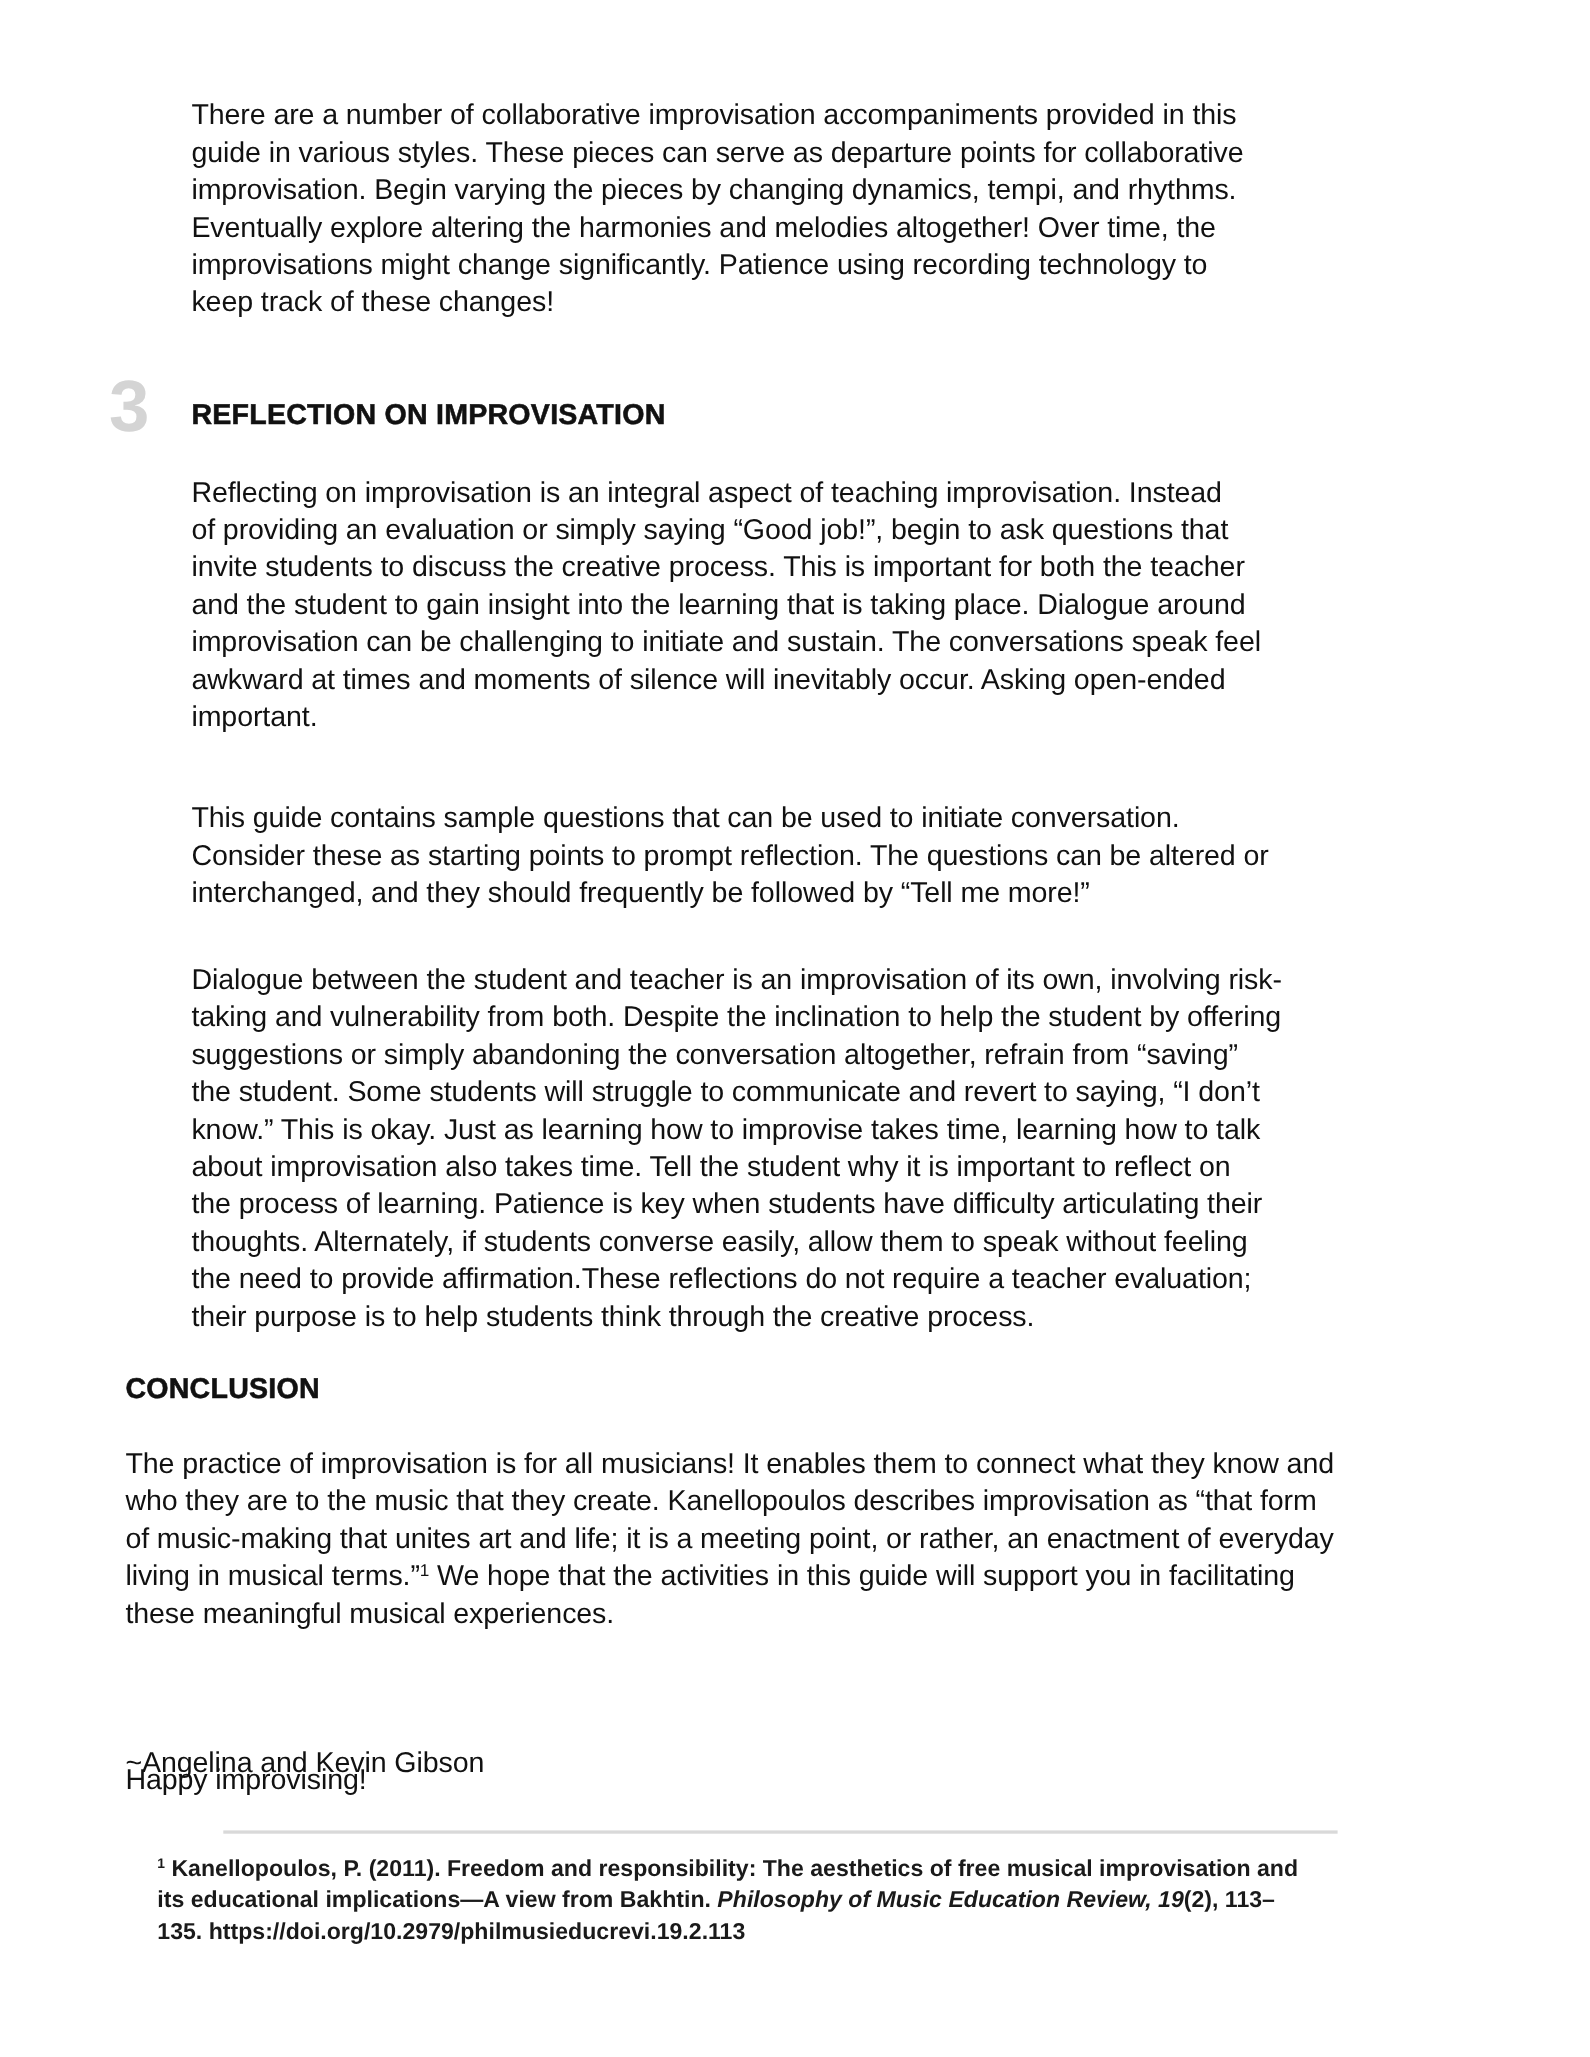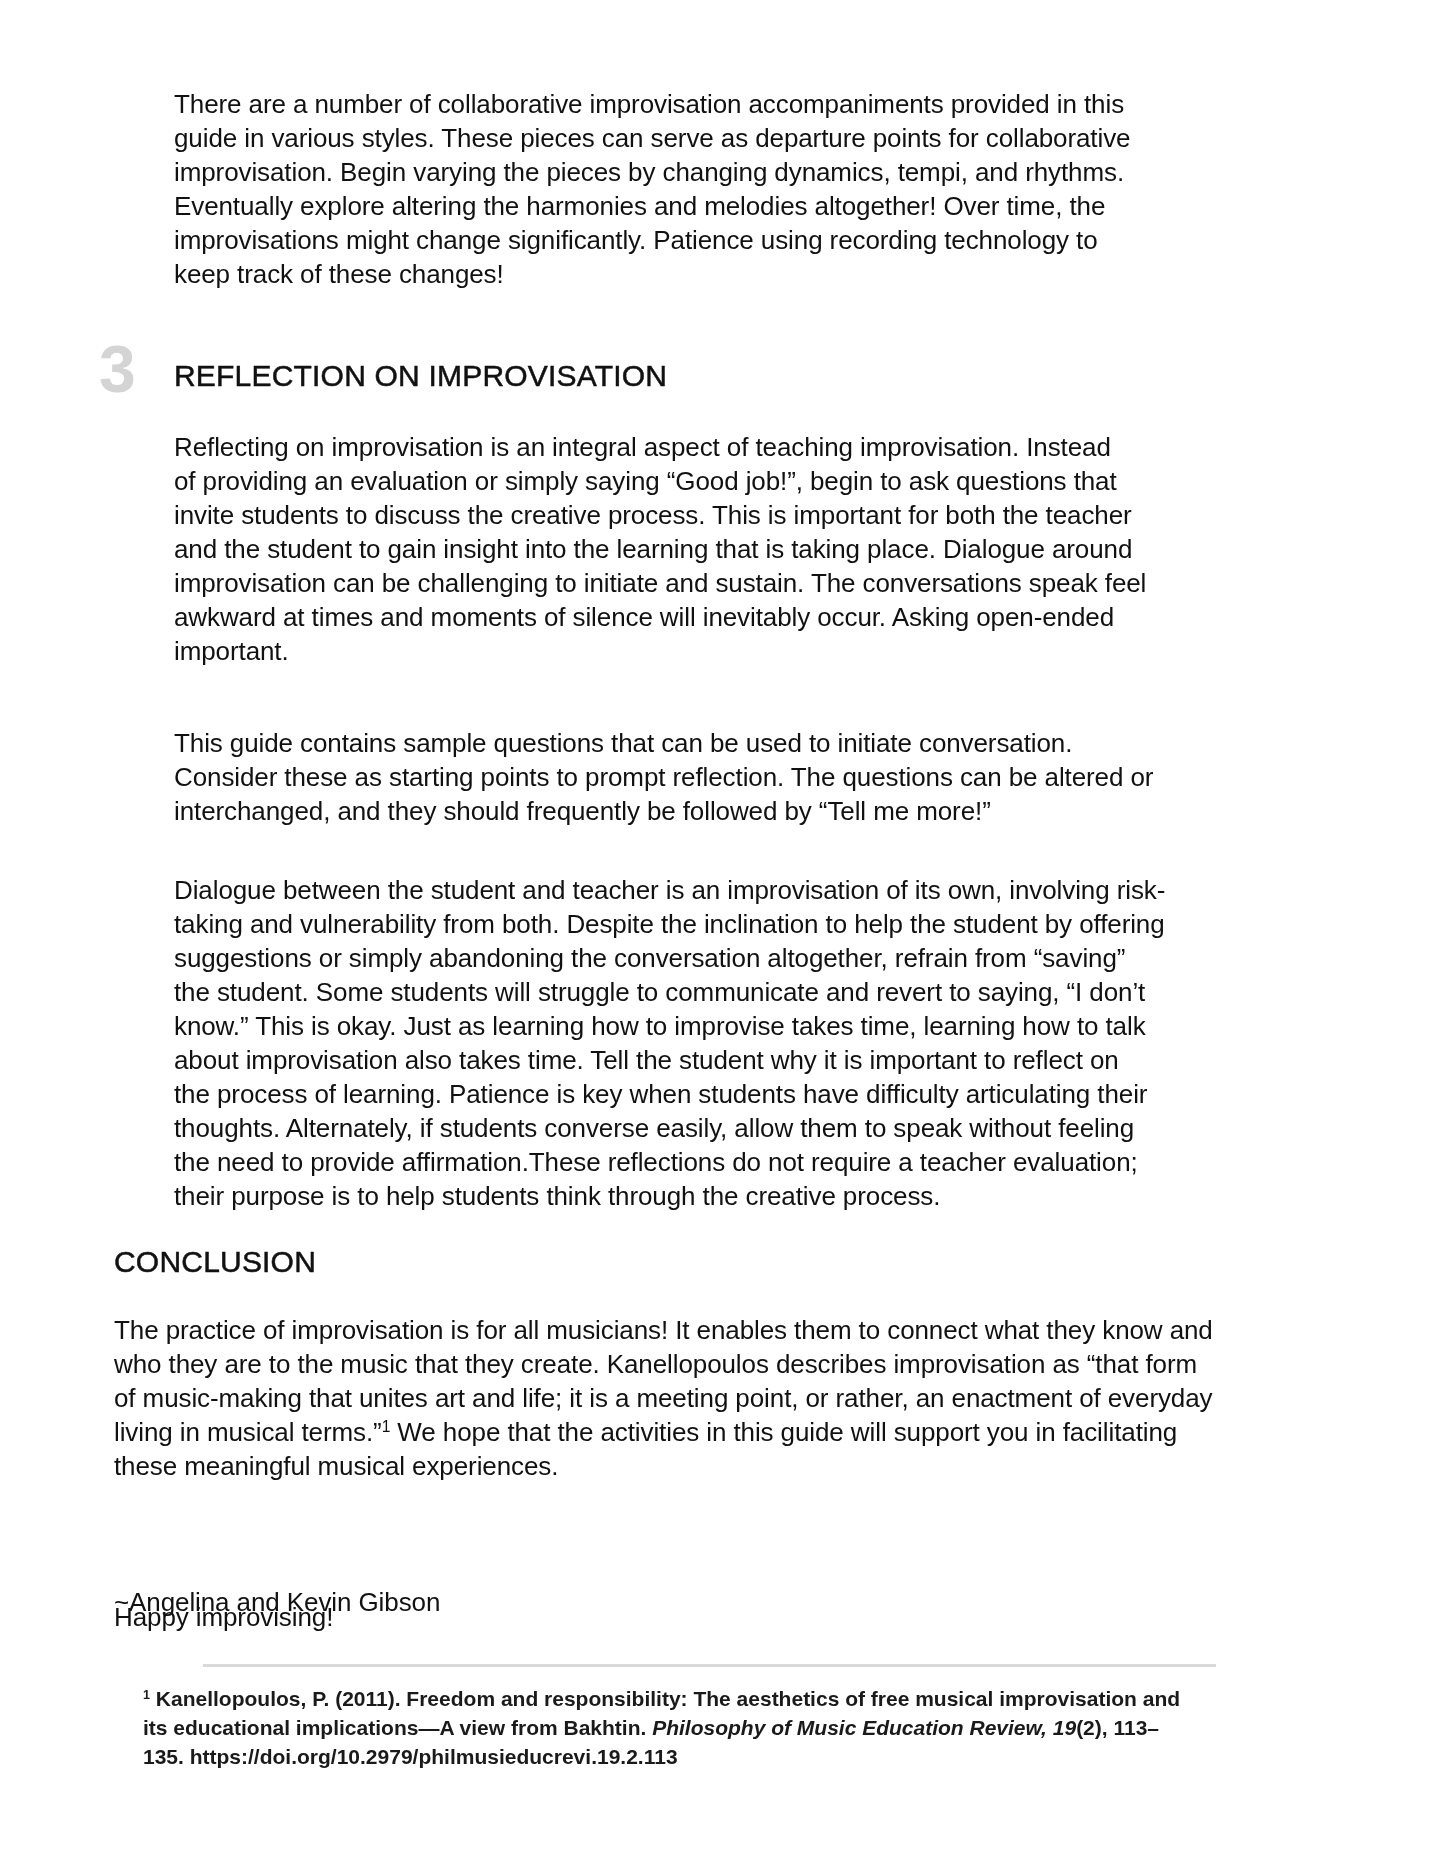--- a/index.html
+++ b/index.html
@@ -10,21 +10,21 @@
   }
   .block { position: absolute; }
   .para { font-size: 26px; line-height: 34px; letter-spacing: -0.1px; }
   .para .line { display: block; white-space: nowrap; }
   .indent { left: 174px; }
   .flush { left: 114px; }
   .section-number {
     position: absolute; left: 99px; top: 336px;
     font-size: 66px; font-weight: bold; color: #d4d4d4; line-height: 1;
   }
-  .heading { font-size: 30px; font-weight: normal; line-height: 36px; letter-spacing: 0.2px; text-align: right; -webkit-text-stroke: 0.5px #111; }
+  .heading { font-size: 26px; font-weight: bold; line-height: 36px; letter-spacing: 0.2px; text-align: right; -webkit-text-stroke: 0.5px #111; }
   .separator {
     position: absolute; left: 203px; top: 1664px; width: 1013px; height: 3px;
     background: #d9d9d9;
   }
   .footnote { font-size: 21px; line-height: 29px; color: #1a1a1a; }
   .footnote .line { display: block; white-space: nowrap; }
   sup.fn { font-size: 0.6em; vertical-align: 0.55em; line-height: 0; }
   em { font-style: italic; }
 </style>
 </head>

